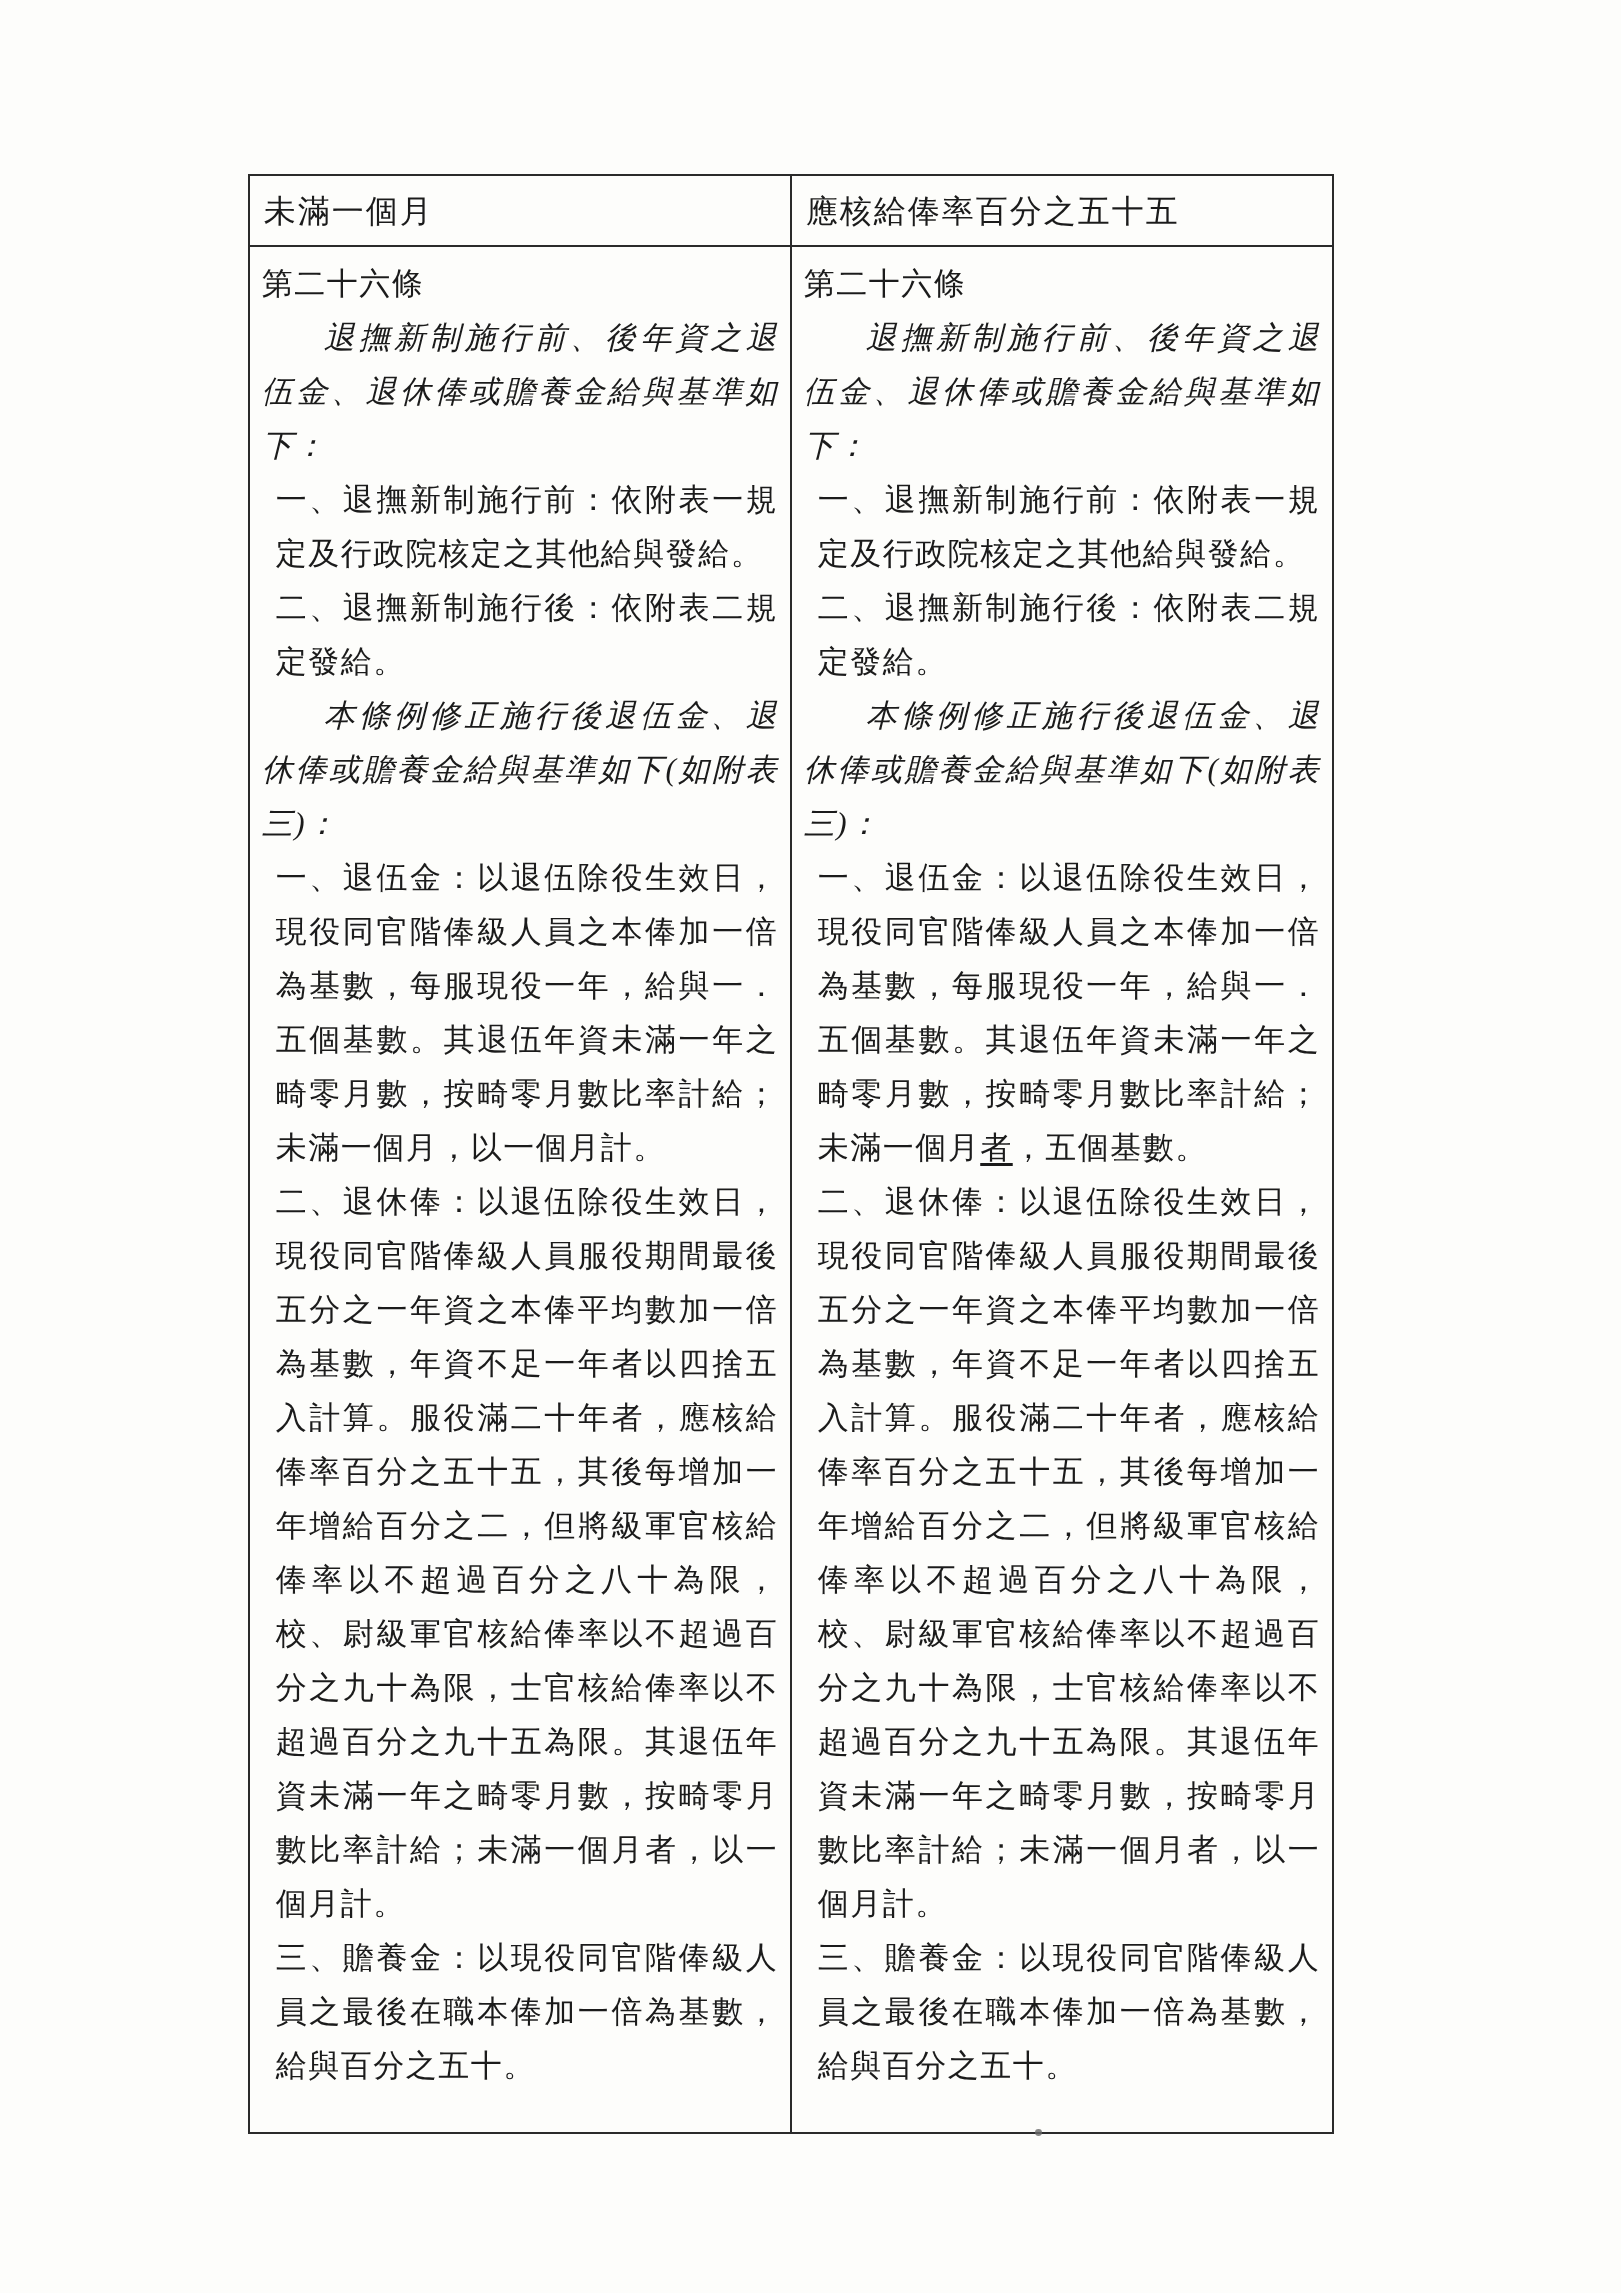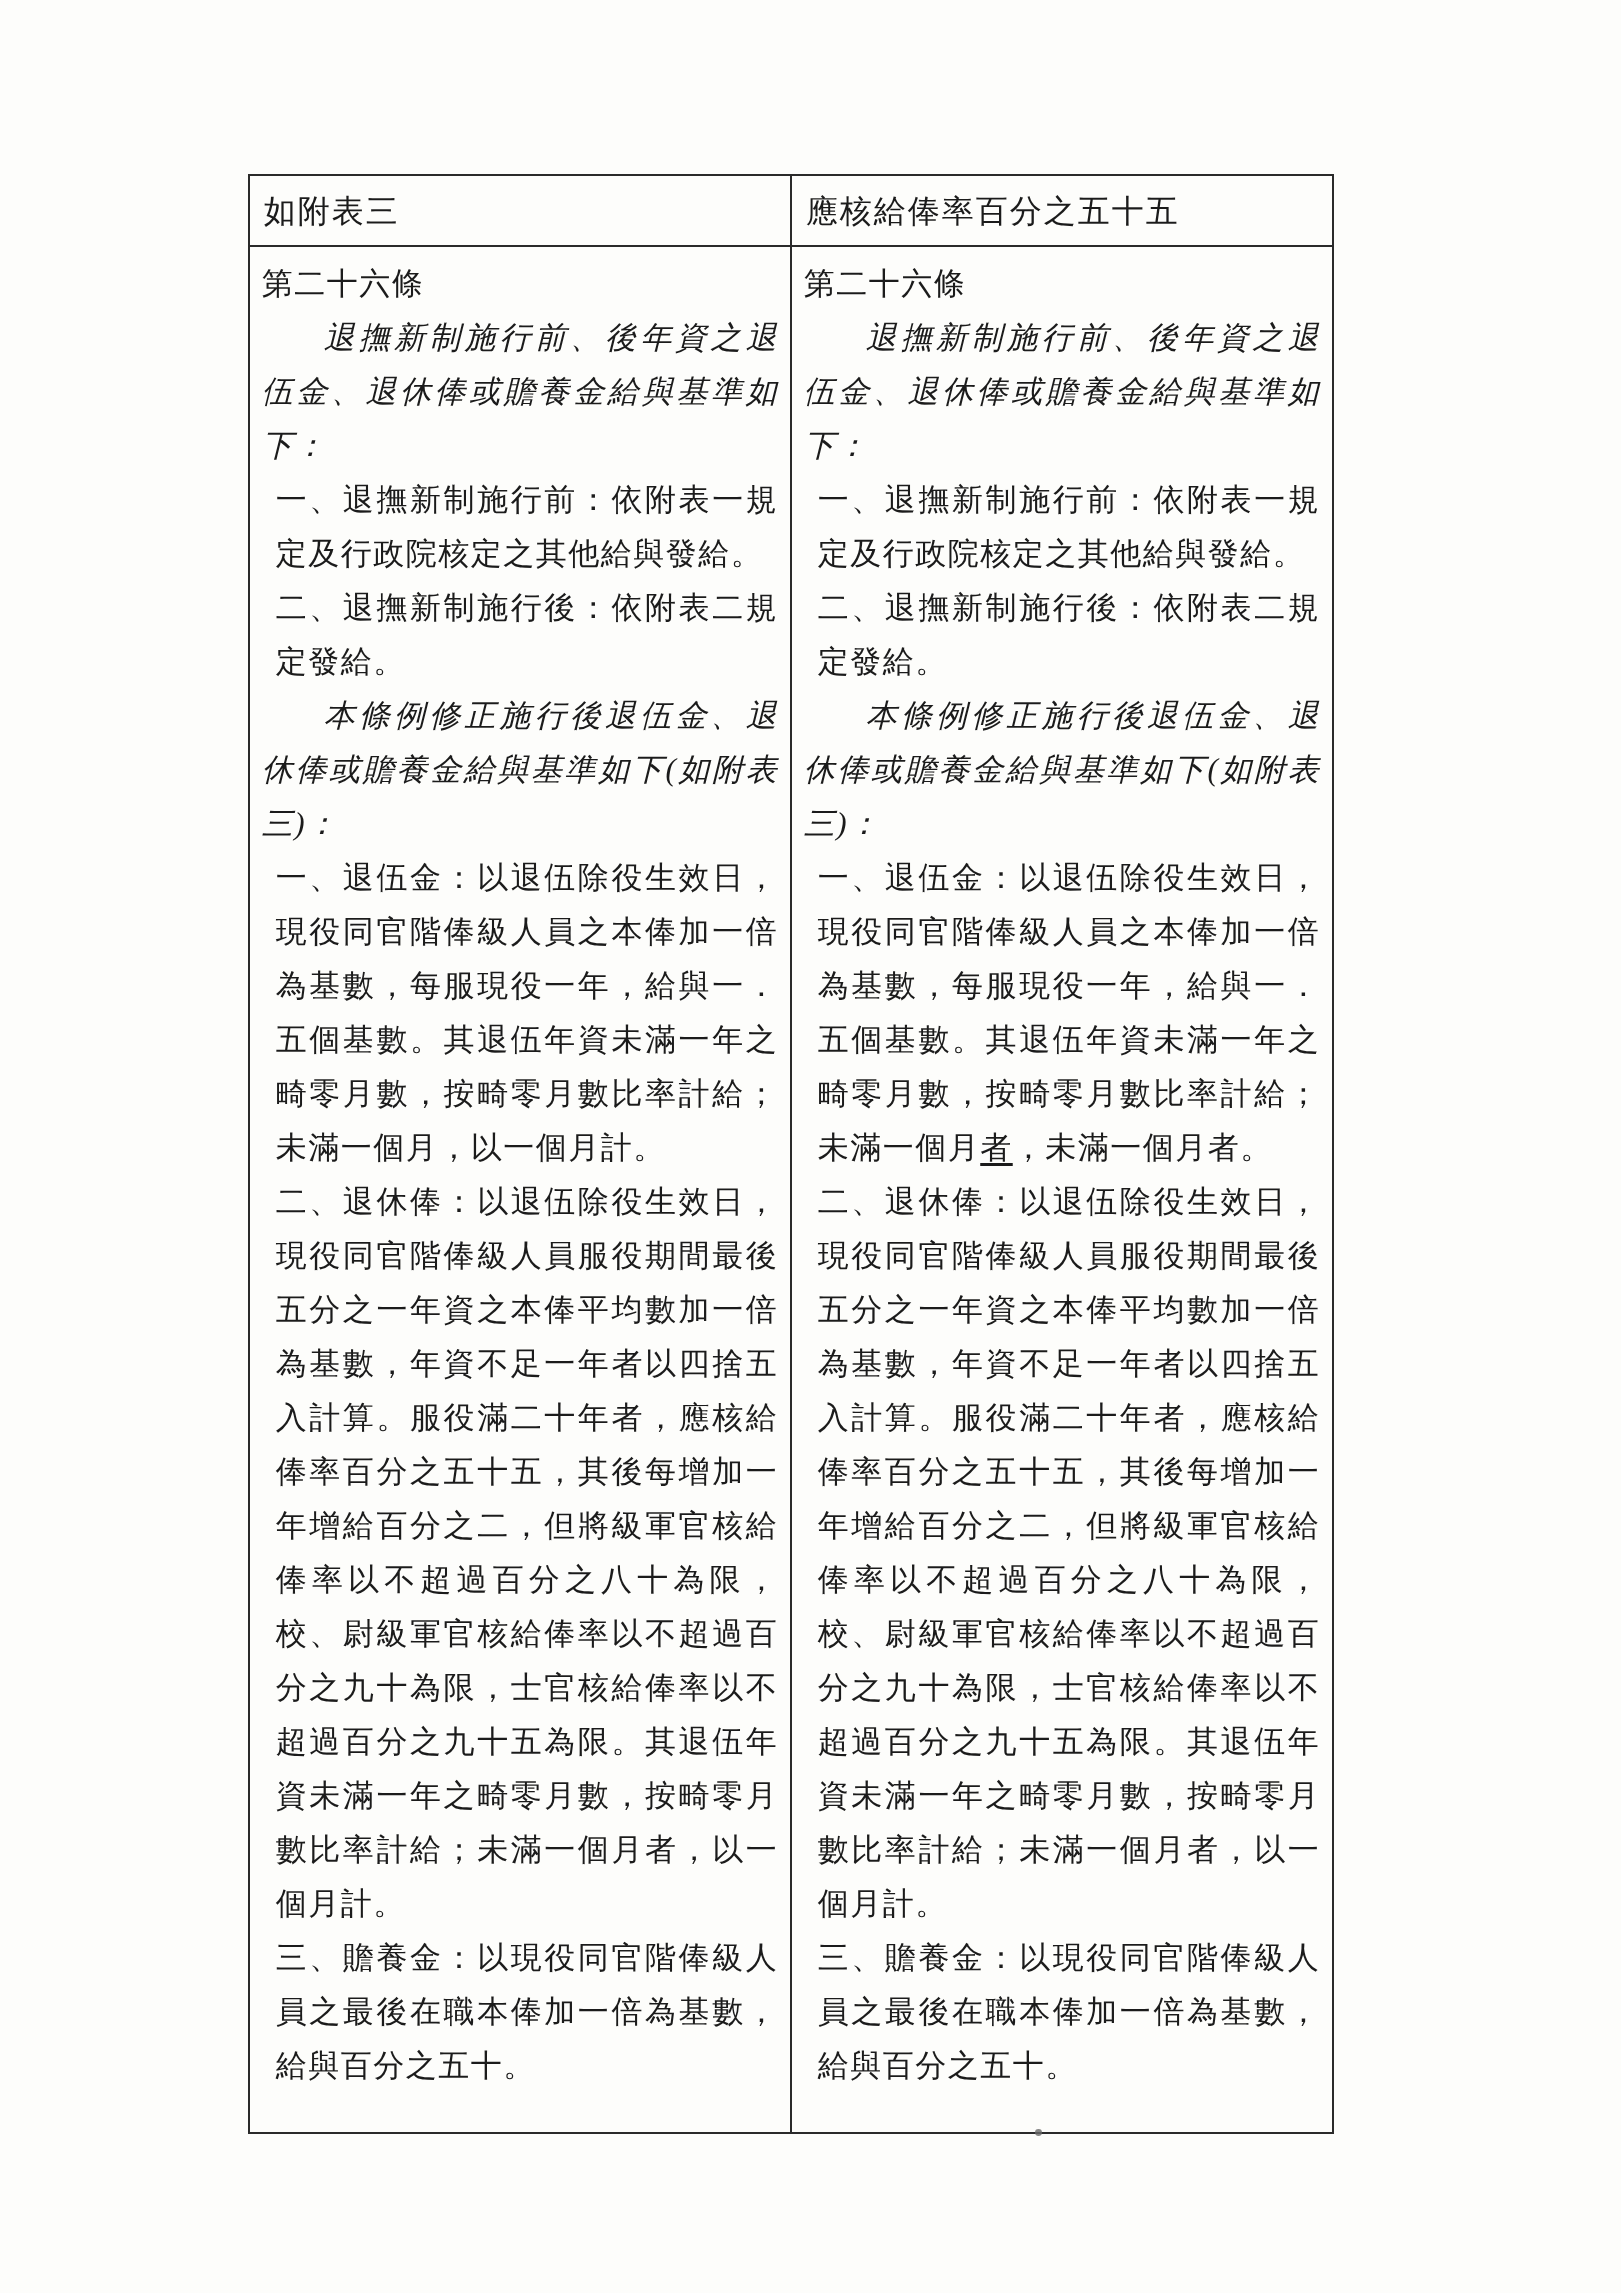--- a/index.html
+++ b/index.html
@@ -70,21 +70,21 @@
     opacity: 0.8;
   }
 </style>
 </head>
 <body>
 
 <div class="page">
   <table class="doc-table">
     <thead>
       <tr id="header-row">
-          <th>如附表三</th>
+          <th>未滿一個月</th>
           <th>應核給俸率百分之五十五</th>
         </tr>
     </thead>
     <tbody>
       <tr id="body-row">
           <td>
             <div class="para plain"><span>第二十六條</span></div>
             <div class="para indent2"><span>退撫新制施行前、後年資之退伍金、退休俸或贍養金給與基準如下：</span></div>
             <div class="para item"><span>一、退撫新制施行前：依附表一規定及行政院核定之其他給與發給。</span></div>
             <div class="para item"><span>二、退撫新制施行後：依附表二規定發給。</span></div>
@@ -92,21 +92,21 @@
             <div class="para item"><span>一、退伍金：以退伍除役生效日，現役同官階俸級人員之本俸加一倍為基數，每服現役一年，給與一．五個基數。其退伍年資未滿一年之畸零月數，按畸零月數比率計給；未滿一個月，以一個月計。</span></div>
             <div class="para item"><span>二、退休俸：以退伍除役生效日，現役同官階俸級人員服役期間最後五分之一年資之本俸平均數加一倍為基數，年資不足一年者以四捨五入計算。服役滿二十年者，應核給俸率百分之五十五，其後每增加一年增給百分之二，但將級軍官核給俸率以不超過百分之八十為限，校、尉級軍官核給俸率以不超過百分之九十為限，士官核給俸率以不超過百分之九十五為限。其退伍年資未滿一年之畸零月數，按畸零月數比率計給；未滿一個月者，以一個月計。</span></div>
             <div class="para item"><span>三、贍養金：以現役同官階俸級人員之最後在職本俸加一倍為基數，給與百分之五十。</span></div>
           </td>
           <td>
             <div class="para plain"><span>第二十六條</span></div>
             <div class="para indent2"><span>退撫新制施行前、後年資之退伍金、退休俸或贍養金給與基準如下：</span></div>
             <div class="para item"><span>一、退撫新制施行前：依附表一規定及行政院核定之其他給與發給。</span></div>
             <div class="para item"><span>二、退撫新制施行後：依附表二規定發給。</span></div>
             <div class="para indent2"><span>本條例修正施行後退伍金、退休俸或贍養金給與基準如下(如附表三)：</span></div>
-            <div class="para item"><span>一、退伍金：以退伍除役生效日，現役同官階俸級人員之本俸加一倍為基數，每服現役一年，給與一．五個基數。其退伍年資未滿一年之畸零月數，按畸零月數比率計給；未滿一個月</span><span class="seg-underline">者</span><span>，未滿一個月者。</span></div>
+            <div class="para item"><span>一、退伍金：以退伍除役生效日，現役同官階俸級人員之本俸加一倍為基數，每服現役一年，給與一．五個基數。其退伍年資未滿一年之畸零月數，按畸零月數比率計給；未滿一個月</span><span class="seg-underline">者</span><span>，五個基數。</span></div>
             <div class="para item"><span>二、退休俸：以退伍除役生效日，現役同官階俸級人員服役期間最後五分之一年資之本俸平均數加一倍為基數，年資不足一年者以四捨五入計算。服役滿二十年者，應核給俸率百分之五十五，其後每增加一年增給百分之二，但將級軍官核給俸率以不超過百分之八十為限，校、尉級軍官核給俸率以不超過百分之九十為限，士官核給俸率以不超過百分之九十五為限。其退伍年資未滿一年之畸零月數，按畸零月數比率計給；未滿一個月者，以一個月計。</span></div>
             <div class="para item"><span>三、贍養金：以現役同官階俸級人員之最後在職本俸加一倍為基數，給與百分之五十。</span></div>
           </td>
         </tr>
     </tbody>
   </table>
   <div class="artifact-dot"></div>
 </div>
 
 

